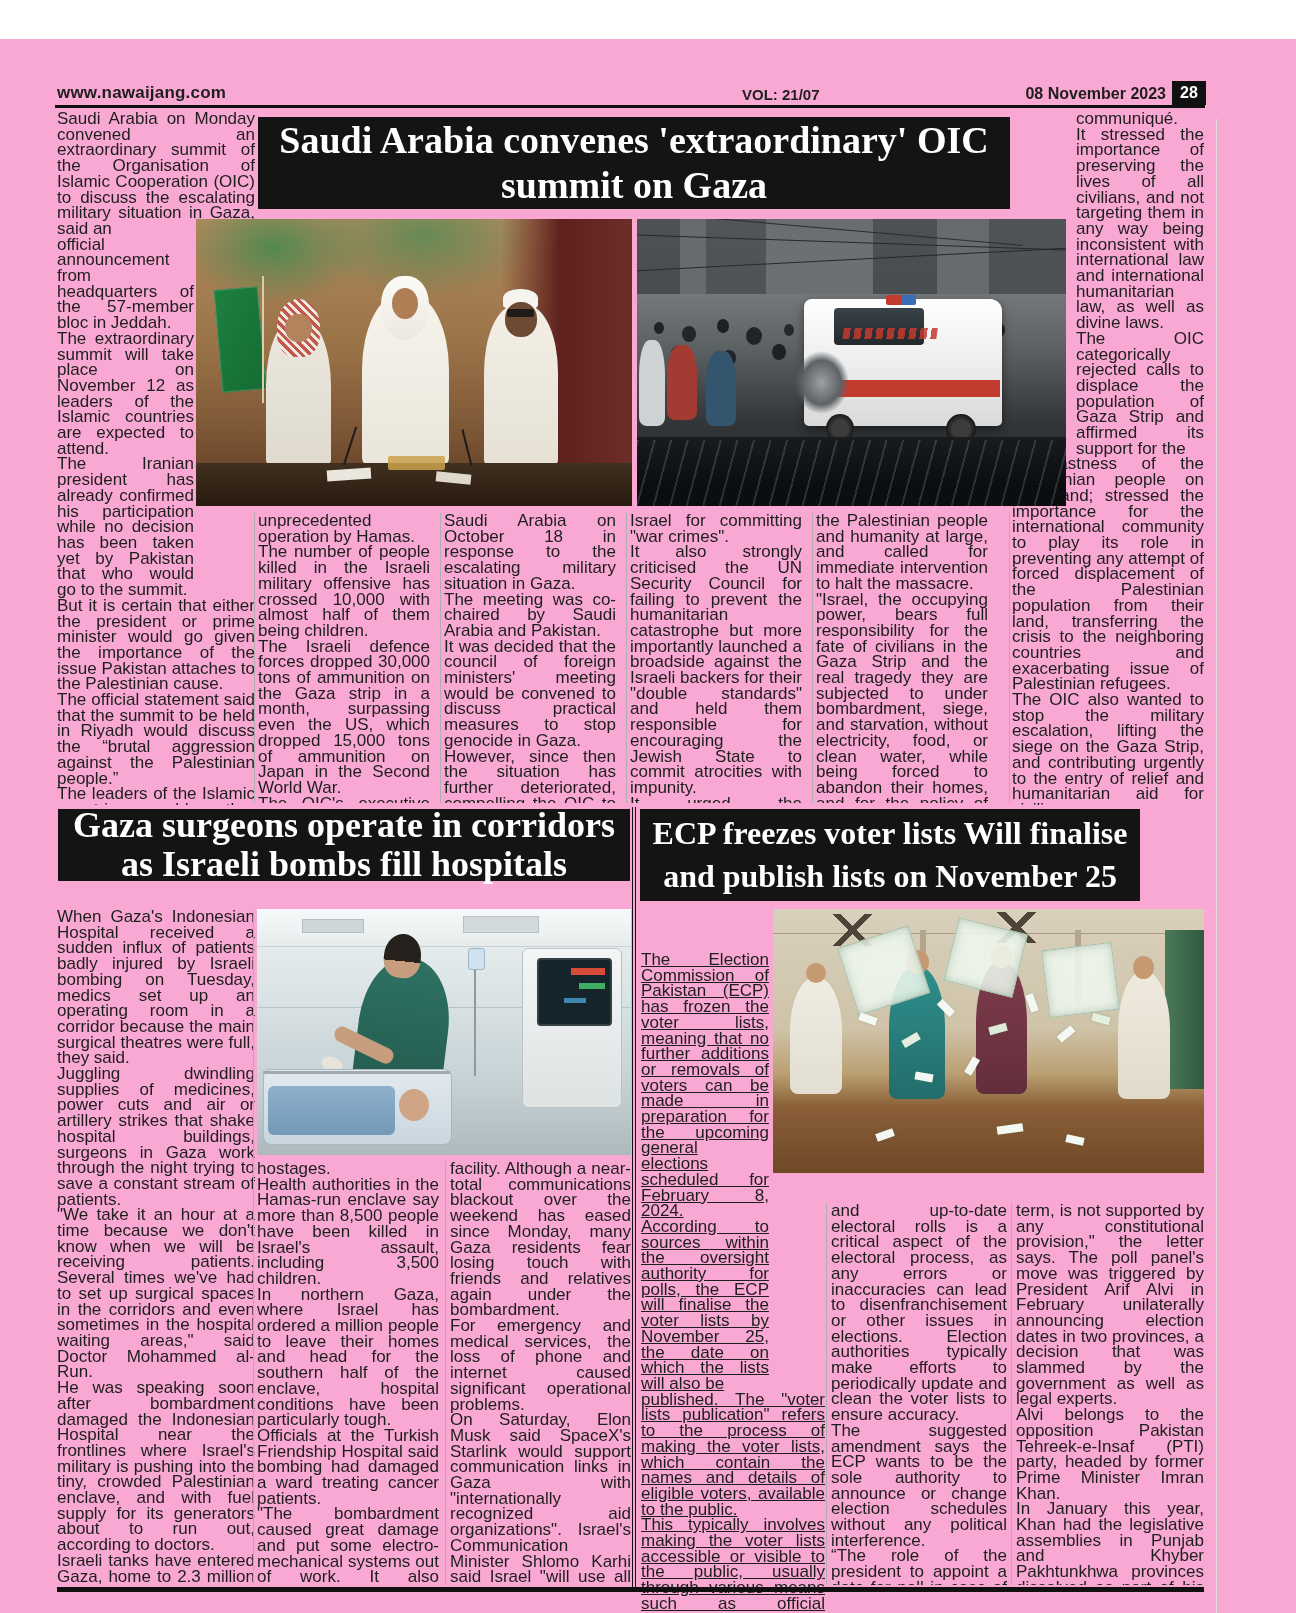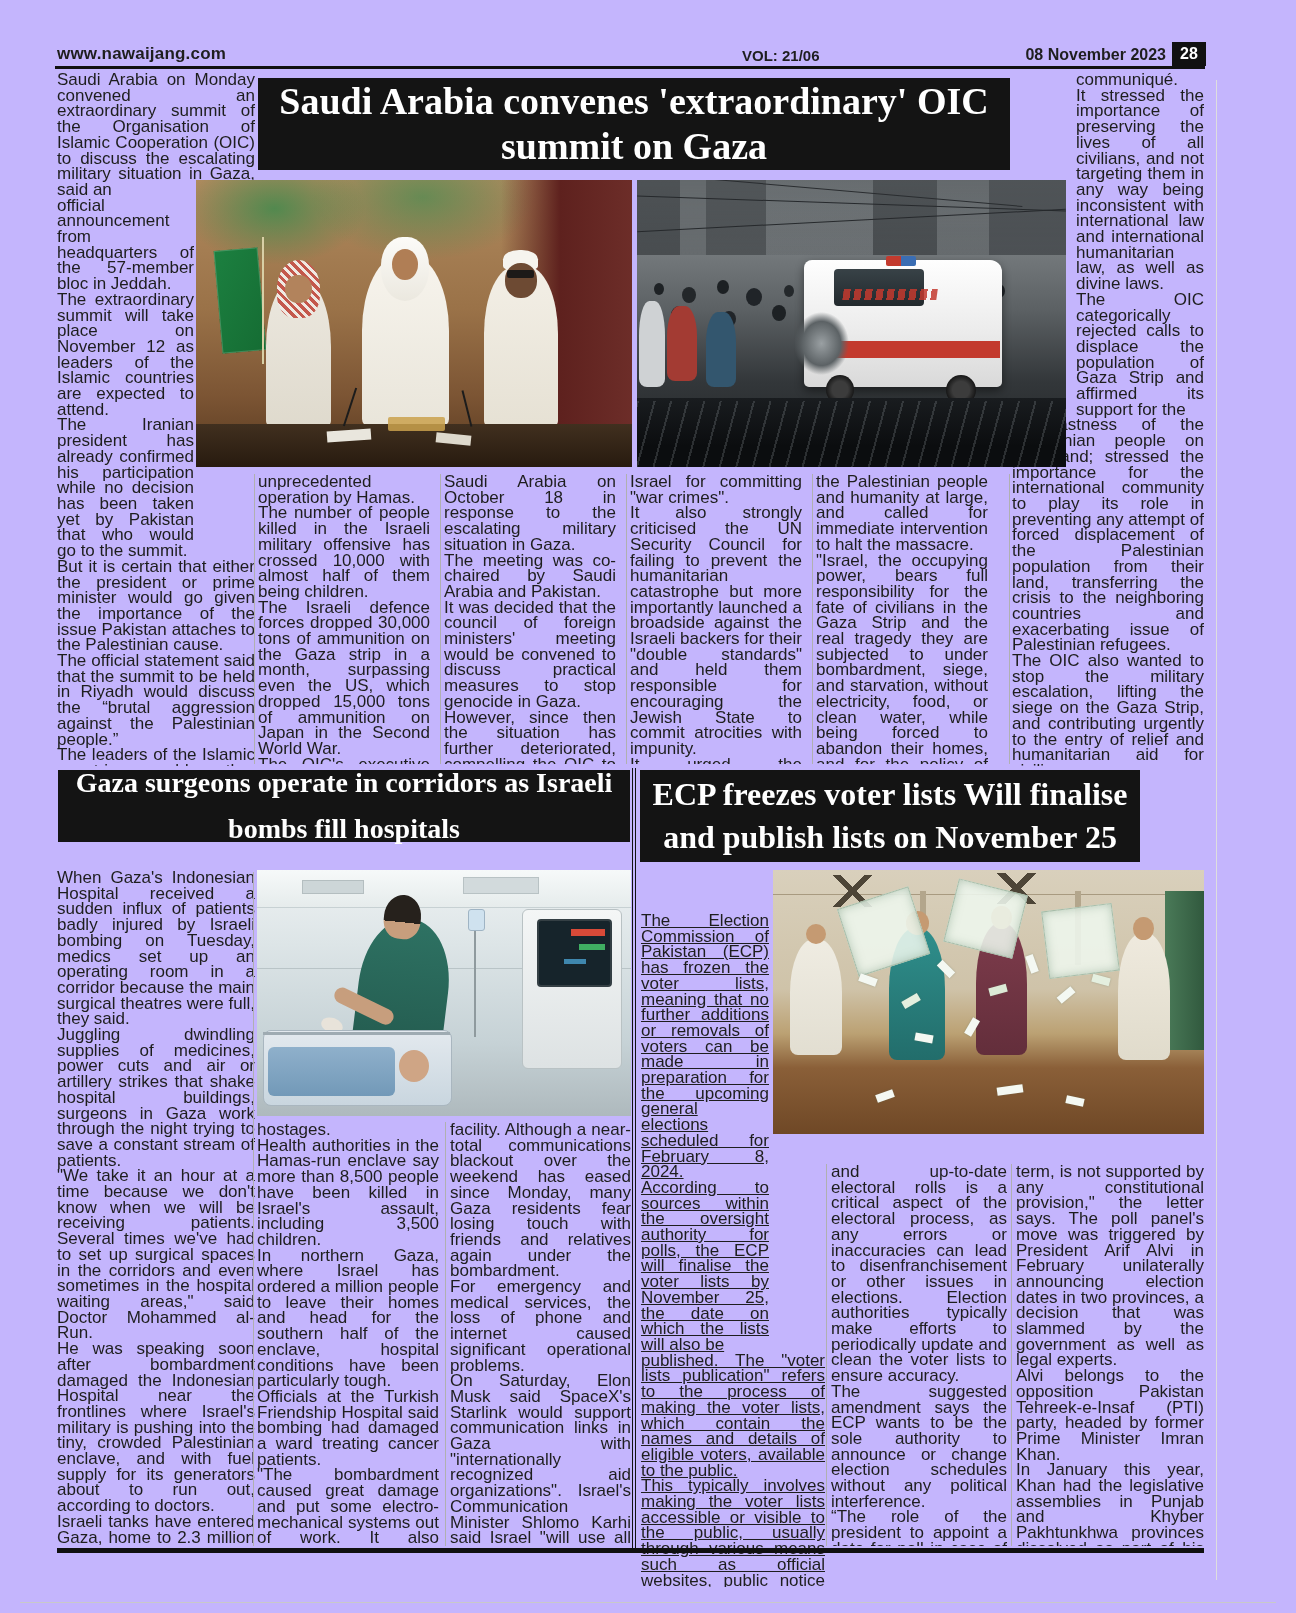--- a/index.html
+++ b/index.html
@@ -1,33 +1,33 @@
 <!DOCTYPE html>
 <html><head>
 <meta charset="utf-8">
 <style>
   html,body{margin:0;padding:0;background:#ffffff;}
   body{width:1296px;height:1613px;position:relative;font-family:"Liberation Sans",sans-serif;color:#1e1e1e;}
-  .page{position:absolute;inset:0;background:#c4b5fd;overflow:hidden;}
+  .page{position:absolute;inset:0;background:#f9a8d4;overflow:hidden;margin-top:39px;}
   
   .mast-site{position:absolute;left:57px;top:44px;font-size:17px;font-weight:bold;letter-spacing:.2px;}
   .mast-vol{position:absolute;left:742px;top:47px;font-size:15px;font-weight:bold;}
   .mast-date{position:absolute;right:130px;top:46px;font-size:16px;font-weight:bold;}
   .mast-page{position:absolute;left:1172px;top:42px;width:34px;height:24px;background:#111;color:#fff;
              font-size:16px;font-weight:bold;display:flex;align-items:center;justify-content:center;}
   .head-rule{position:absolute;left:55px;top:66px;width:1150px;height:3px;background:#111;}
   
   .b{margin:0;text-align:justify;font-size:17px;line-height:15.7px;white-space:pre-line;}
   .colbox{position:absolute;overflow:hidden;}
   .vr{position:absolute;width:1px;background:#b0b0b0;}
   
   .headline{position:absolute;background:#141414;color:#fff;font-family:"Liberation Serif",serif;font-weight:bold;
             text-align:center;display:flex;align-items:center;justify-content:center;padding:0 12px;box-sizing:border-box;}
   .h-main{left:258px;top:78px;width:752px;height:92px;font-size:38px;line-height:45px;}
-  .h-a2{left:58px;top:770px;width:572px;height:72px;font-size:28px;line-height:46px;}
+  .h-a2{left:58px;top:770px;width:572px;height:72px;font-size:36px;line-height:39px;}
   .h-a3{left:640px;top:770px;width:500px;height:92px;font-size:32px;line-height:43px;}
   
   .a1-col1{left:57px;top:72px;width:198px;height:694px;}
   .a1-col1 .narrow{width:137px;}
   .a1-mid{left:258px;top:474px;width:752px;height:290px;display:flex;overflow:hidden;position:absolute;}
   .a1-mid p{flex:0 0 172px;}
   .a1-mid p + p{border-left:1px solid #b0b0b0;margin-left:10px;padding-left:3px;}
   .a1-col6{left:1012px;top:72px;width:192px;height:694px;}
   .a1-col6 .narrow-r{width:128px;margin-left:auto;}
   
@@ -153,21 +153,21 @@
   .p4-chip:nth-of-type(11){left:68%;top:86%;transform:rotate(12deg);}
   .p4-chip:nth-of-type(12){left:24%;top:84%;transform:rotate(-20deg);}
 </style>
 </head>
 <body>
 
 <div class="page">
 
   <header>
     <span class="mast-site">www.nawaijang.com</span>
-    <span class="mast-vol">VOL: 21/06</span>
+    <span class="mast-vol">VOL: 21/07</span>
     <span class="mast-date">08 November 2023</span>
     <span class="mast-page">28</span>
     <div class="head-rule"></div>
   </header>
 
   <section>
     <div class="headline h-main">Saudi Arabia convenes 'extraordinary' OIC summit on Gaza</div>
 
     <div class="colbox a1-col1">
       <p class="b">Saudi Arabia on Monday convened an extraordinary summit of the Organisation of Islamic Cooperation (OIC) to discuss the escalating military situation in Gaza, said an</p>

